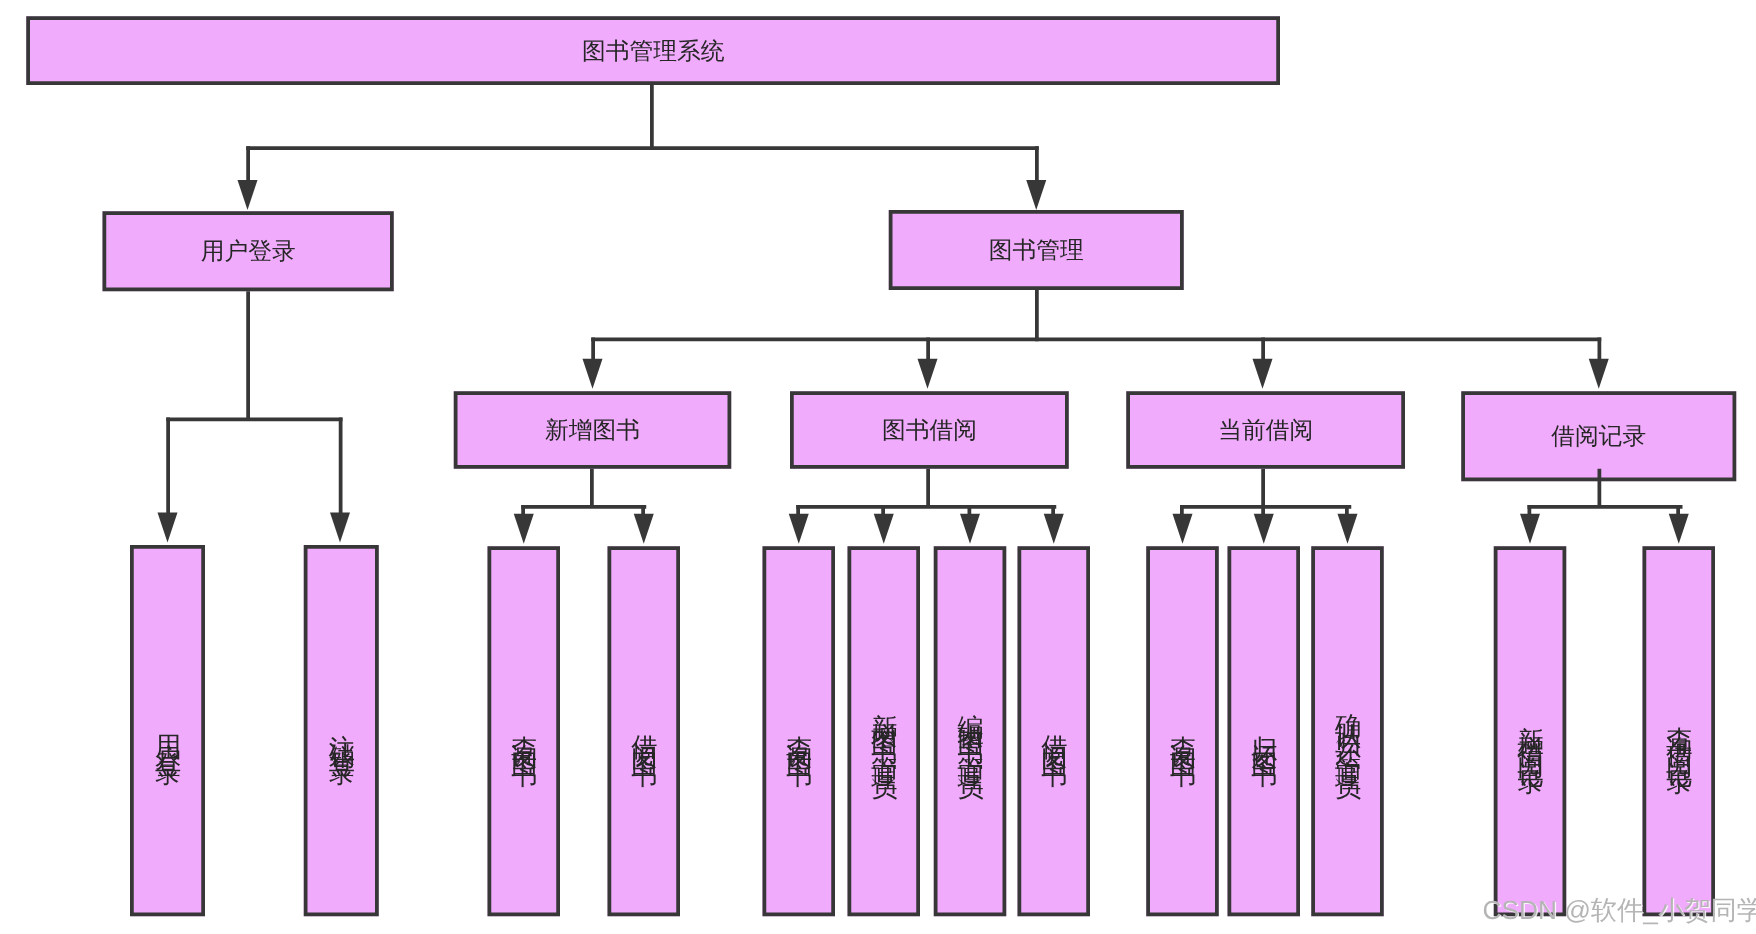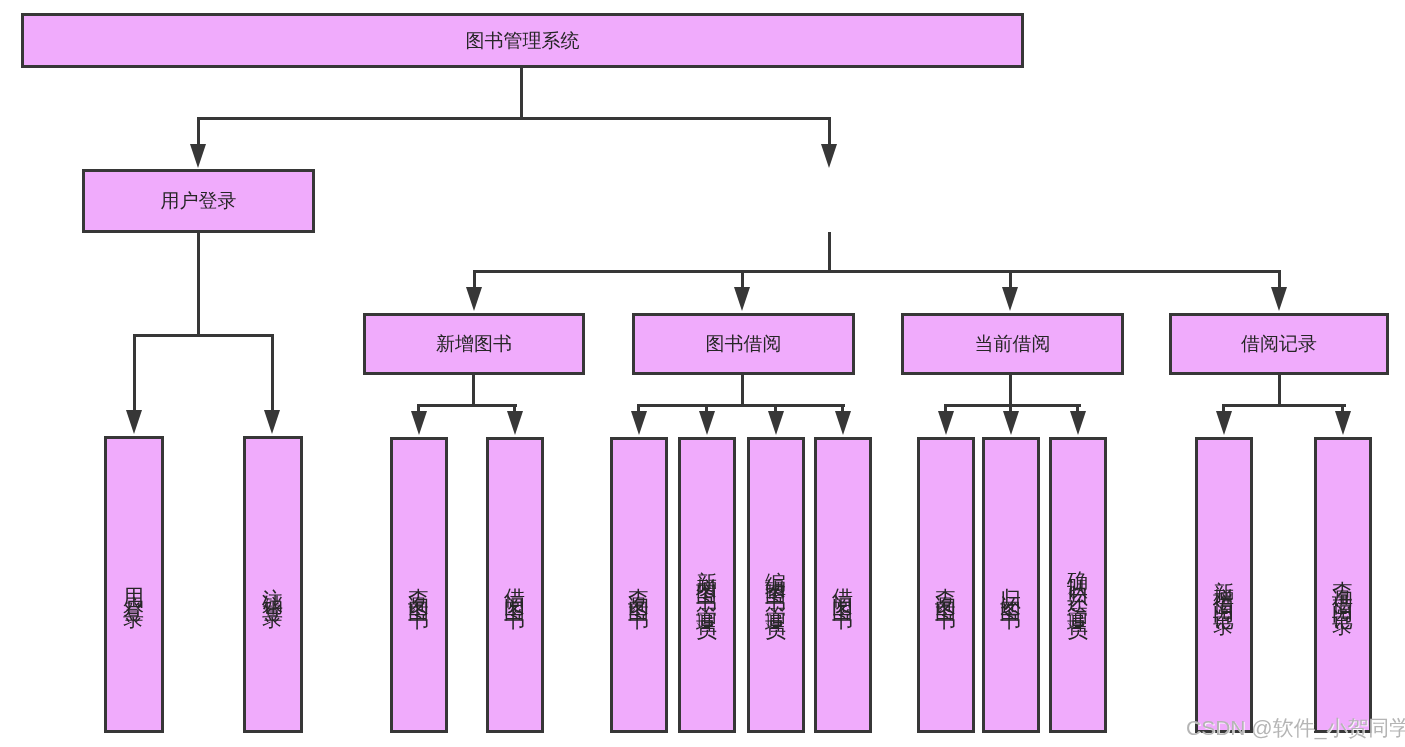--- a/index.html
+++ b/index.html
@@ -68,20 +68,21 @@
   <div class="box lv1" style="left:21px; top:13px; width:1003px; height:55px;">图书管理系统</div>
 
   <div class="v" style="left:520px; top:68px; height:50px;"></div>
   <div class="h" style="left:197px; top:117px; width:634px;"></div>
   <div class="v" style="left:197px; top:117px; height:28px;"></div>
   <div class="arrow" style="left:190px; top:144px;"></div>
   <div class="v" style="left:828px; top:117px; height:28px;"></div>
   <div class="arrow" style="left:821px; top:144px;"></div>
 
   <div class="box" style="left:82px; top:169px; width:233px; height:64px;">用户登录</div>
+  <div class="box" style="left:711px; top:168px; width:236px; height:64px;">图书管理</div>
 
   <div class="v" style="left:197px; top:233px; height:103px;"></div>
   <div class="h" style="left:133px; top:334px; width:141px;"></div>
   <div class="v" style="left:133px; top:334px; height:77px;"></div>
   <div class="arrow" style="left:126px; top:410px;"></div>
   <div class="v" style="left:271px; top:334px; height:77px;"></div>
   <div class="arrow" style="left:264px; top:410px;"></div>
 
   <div class="v" style="left:828px; top:232px; height:41px;"></div>
   <div class="h" style="left:473px; top:270px; width:808px;"></div>
@@ -90,21 +91,21 @@
   <div class="v" style="left:741px;  top:270px; height:18px;"></div>
   <div class="arrow" style="left:734px;  top:287px;"></div>
   <div class="v" style="left:1009px; top:270px; height:18px;"></div>
   <div class="arrow" style="left:1002px; top:287px;"></div>
   <div class="v" style="left:1278px; top:270px; height:18px;"></div>
   <div class="arrow" style="left:1271px; top:287px;"></div>
 
   <div class="box" style="left:363px; top:313px; width:222px; height:62px;">新增图书</div>
   <div class="box" style="left:632px; top:313px; width:223px; height:62px;">图书借阅</div>
   <div class="box" style="left:901px; top:313px; width:223px; height:62px;">当前借阅</div>
-  <div class="box" style="left:1169px; top:313px; width:220px; height:62px;text-align:right;">借阅记录</div>
+  <div class="box" style="left:1169px; top:313px; width:220px; height:72px;text-align:right;">借阅记录</div>
 
   <div class="v" style="left:472px; top:375px; height:31px;"></div>
   <div class="h" style="left:417px; top:404px; width:100px;"></div>
   <div class="v" style="left:417px; top:404px; height:9px;"></div>
   <div class="arrow" style="left:411px; top:411px;"></div>
   <div class="v" style="left:513px; top:404px; height:9px;"></div>
   <div class="arrow" style="left:507px; top:411px;"></div>
 
   <div class="v" style="left:741px; top:375px; height:31px;"></div>
   <div class="h" style="left:637px; top:404px; width:208px;"></div>

